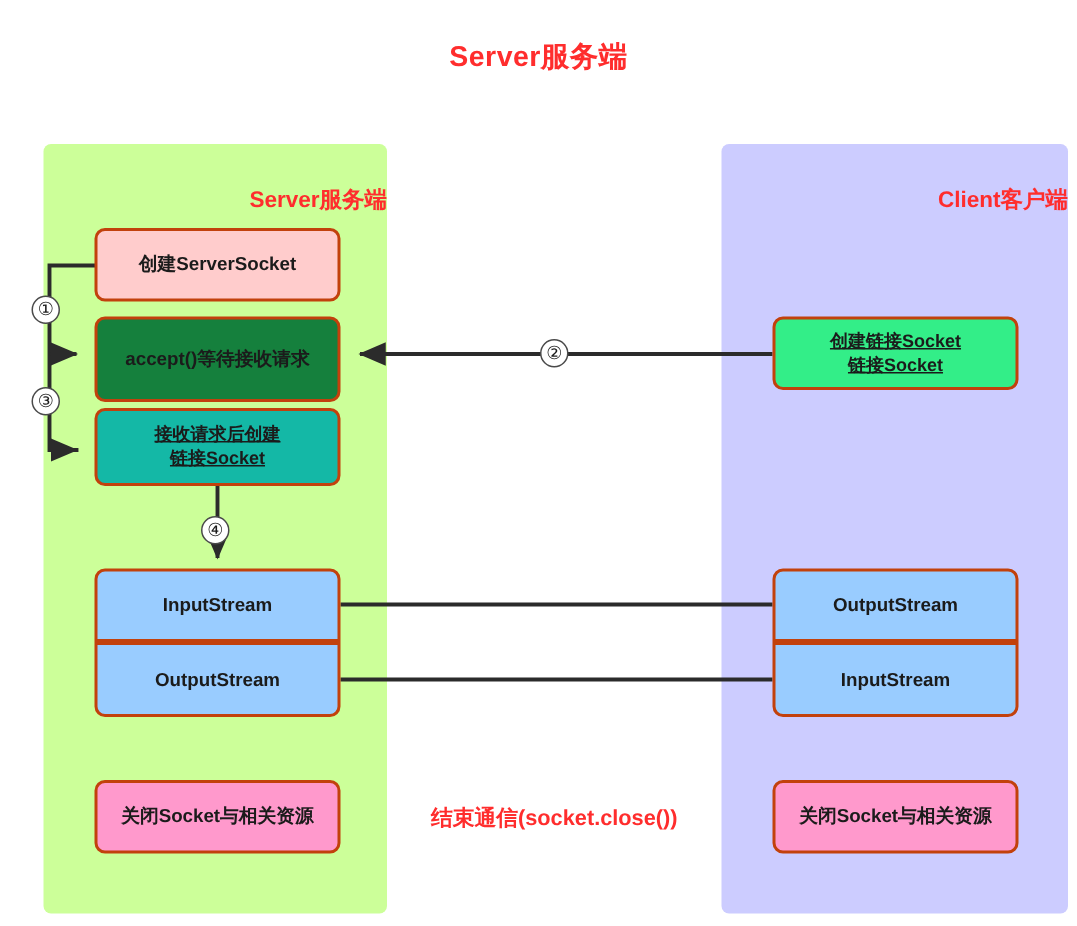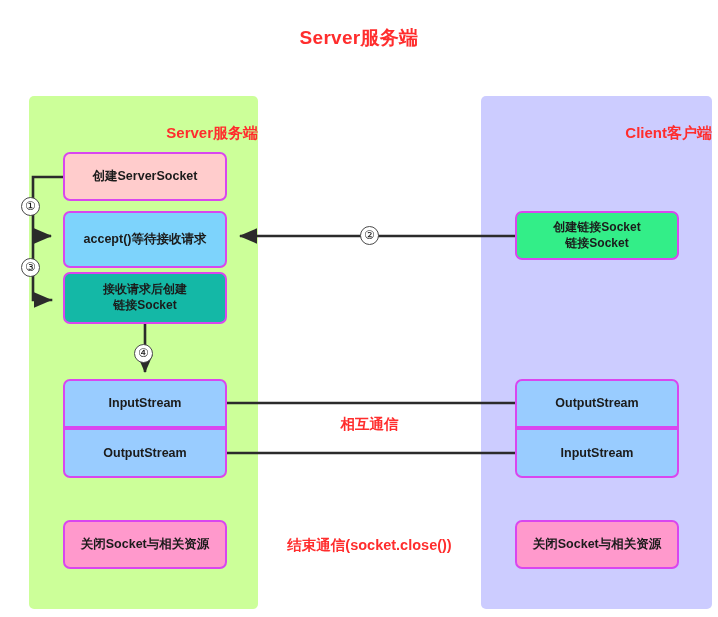--- a/index.html
+++ b/index.html
@@ -54,44 +54,44 @@
     width: 100%;
     text-align: right;
     color: #FF2D2D;
     font-size: 15px;
     font-weight: bold;
     top: 28px;
   }
 
   
   .box {
-    border: 2px solid #d946ef;
+    border: 2px solid #c2410c;
     border-radius: 7px;
     display: flex;
     align-items: center;
     justify-content: center;
     text-align: center;
     font-size: 12.5px;
     font-weight: bold;
     color: #1b1b1b;
     line-height: 1.32;
     z-index: 4;
   }
-  .box.two-line { font-size: 12px; }
+  .box.two-line { font-size: 12px; text-decoration: underline; }
 
   
   #box-create-serversocket {
     left: 63px; top: 152px;
     width: 164px; height: 49px;
     background: #FFCCCC;
   }
   #box-accept {
     left: 63px; top: 211px;
     width: 164px; height: 57px;
-    background: #7dd3fc;
+    background: #15803d;
   }
   #box-create-link-socket {
     left: 63px; top: 272px;
     width: 164px; height: 52px;
     background: #14b8a6;
   }
   #box-server-inputstream {
     left: 63px; top: 379px;
     width: 164px; height: 49px;
     background: #99CCFF;
@@ -253,21 +253,20 @@
   </div>
 
   <div class="abs box" id="box-client-inputstream">
     <span>InputStream</span>
   </div>
 
   <div class="abs box" id="box-client-close">
     <span>关闭Socket与相关资源</span>
   </div>
 
-  <div class="abs mid-label" id="label-mutual">相互通信</div>
 
   <div class="abs mid-label" id="label-end">结束通信(socket.close())</div>
 
   <div class="abs step" id="step-1">①</div>
   <div class="abs step" id="step-2">②</div>
   <div class="abs step" id="step-3">③</div>
   <div class="abs step" id="step-4">④</div>
 
 </div>
 

